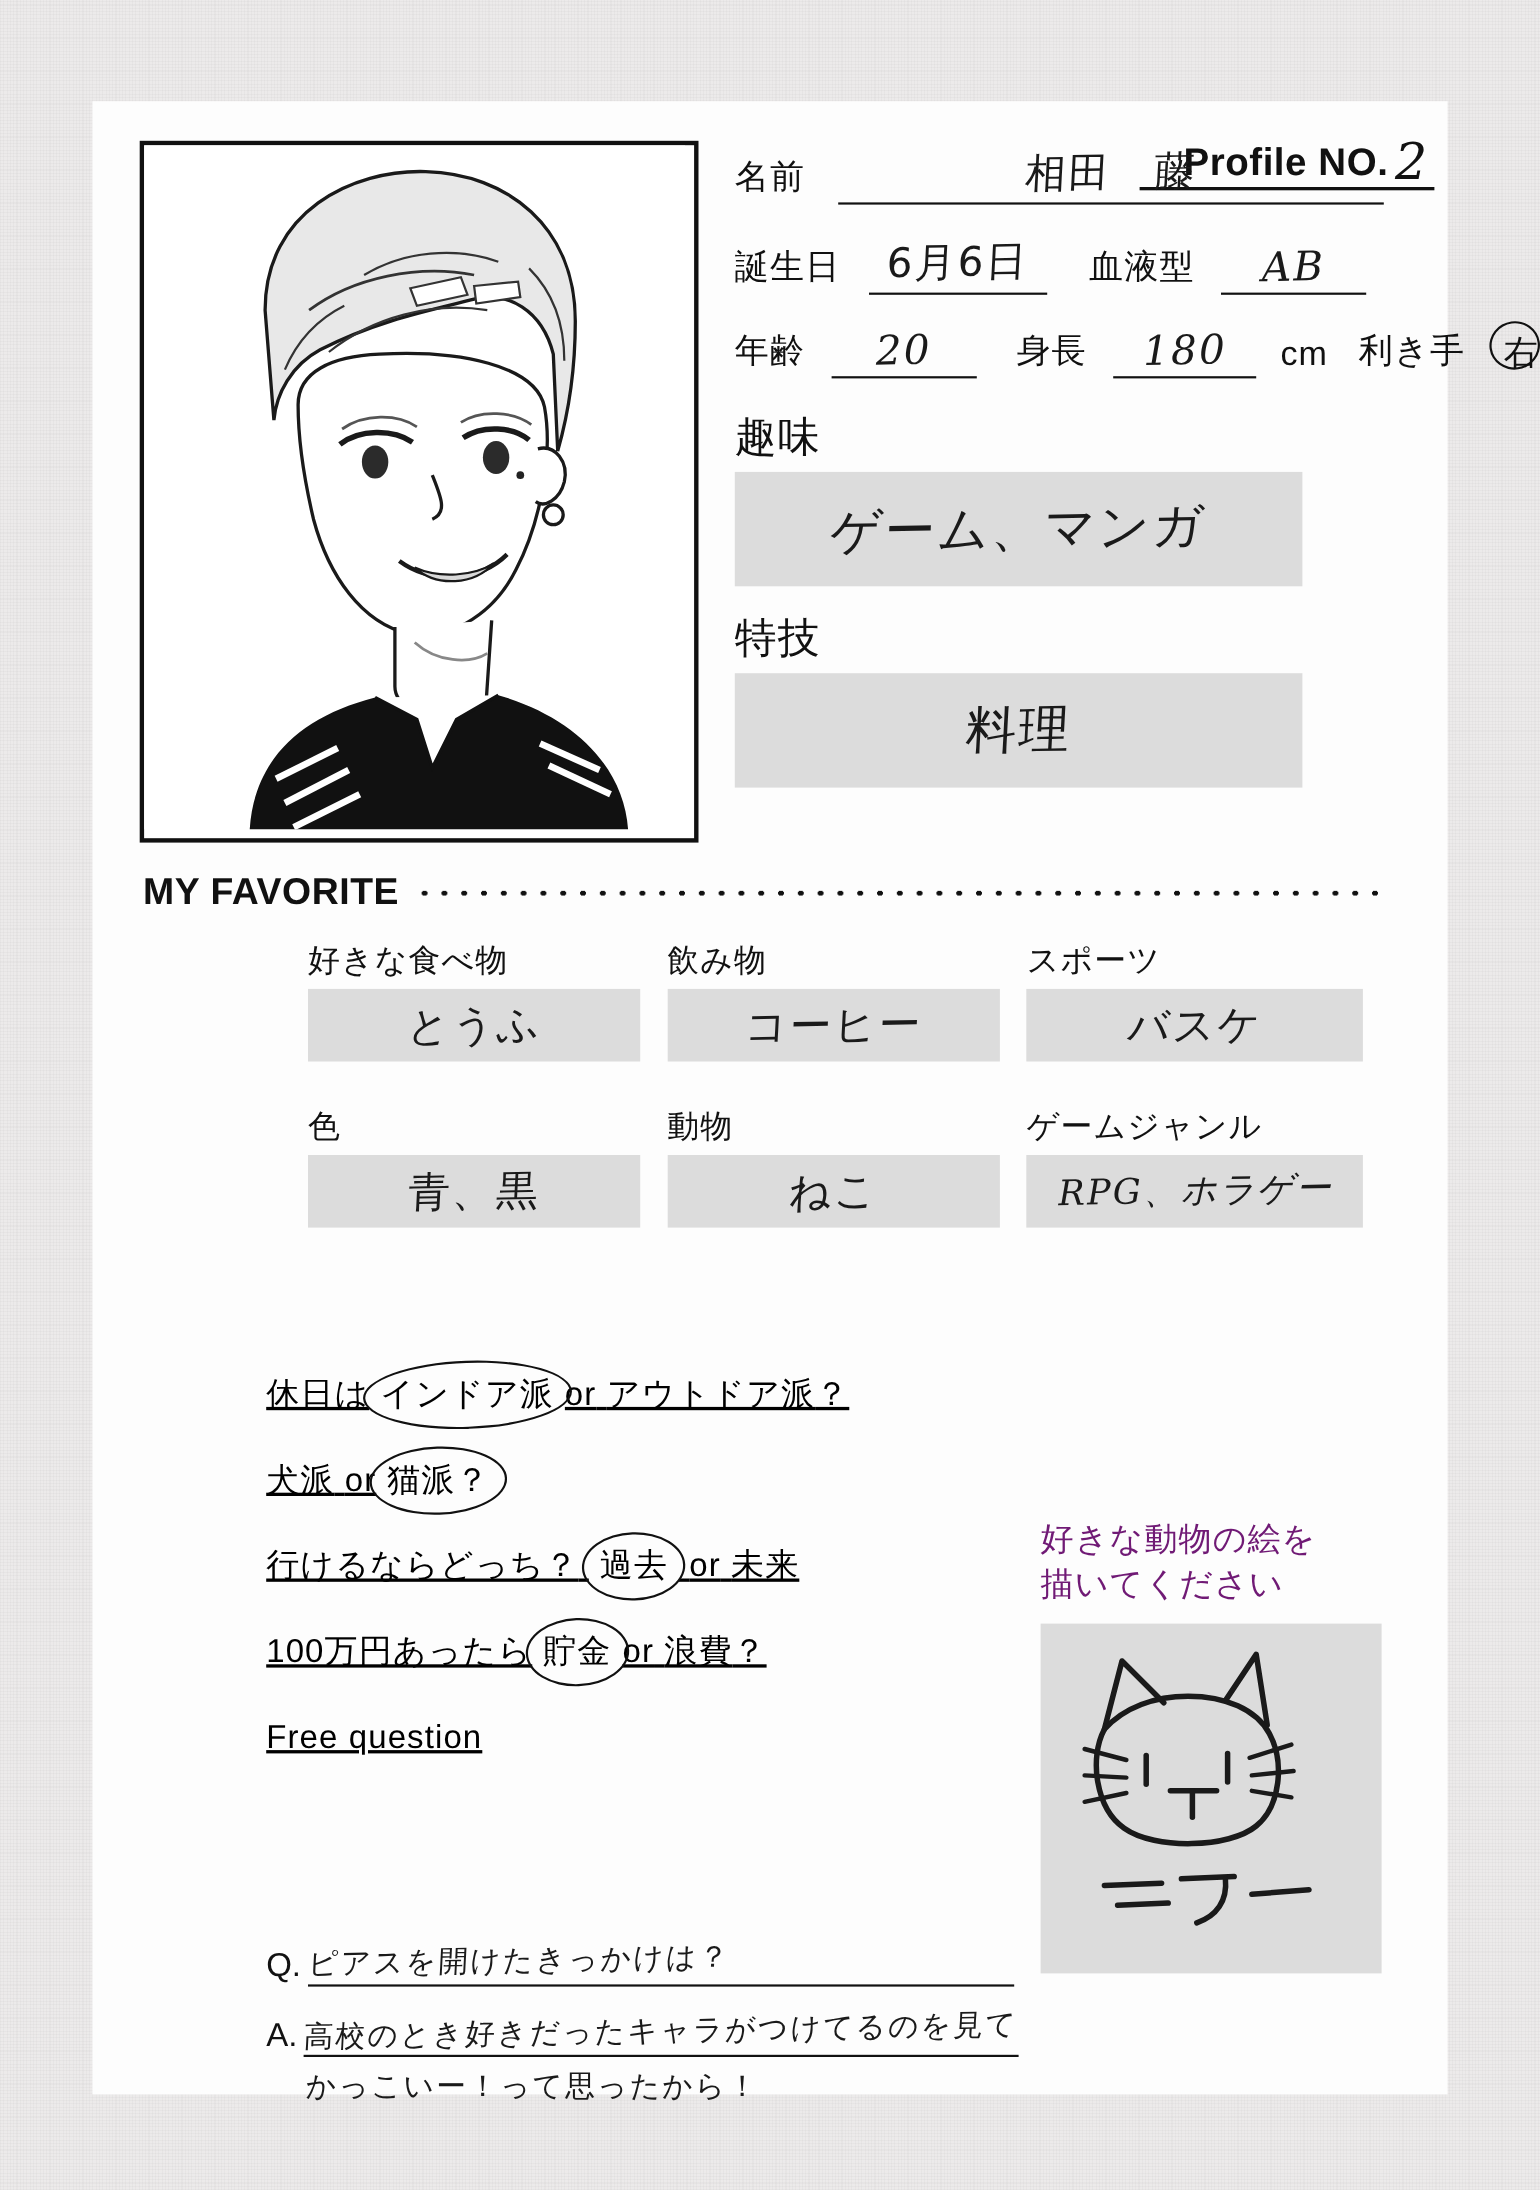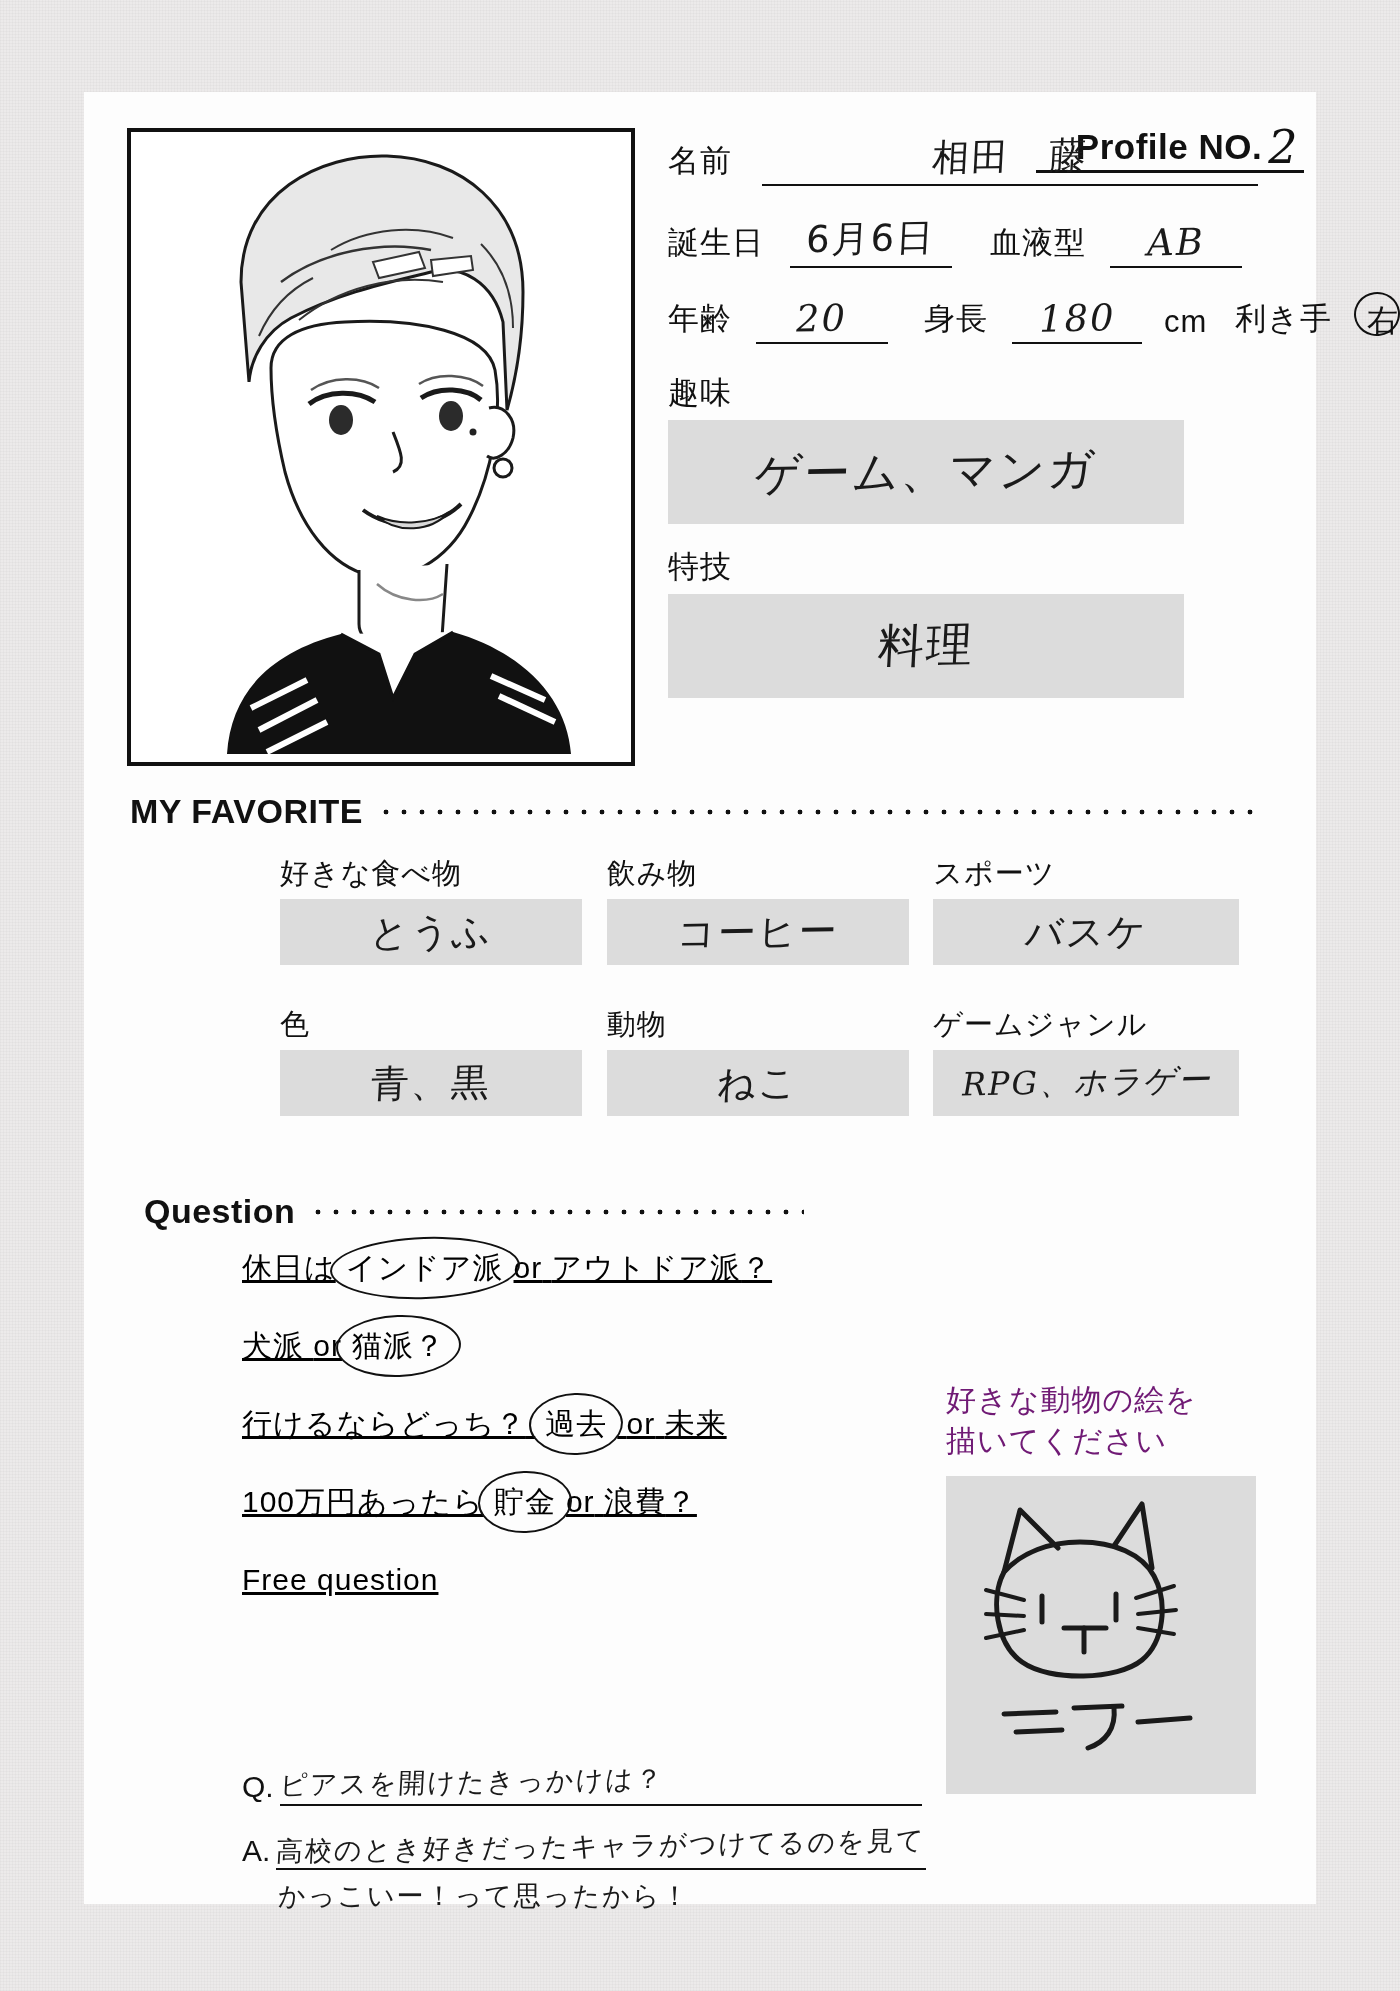--- a/index.html
+++ b/index.html
@@ -135,21 +135,21 @@
     content: "";
     position: absolute;
     left: -4px; top: -6px;
     width: 42px; height: 40px;
     border: 2.5px solid #111;
     border-radius: 50%;
     transform: rotate(-8deg);
   }
 
   .boxlabel {
-    font-size: 31px;
+    font-size: 38px;
     color: #111;
     letter-spacing: 1px;
     margin-bottom: 6px;
   }
   .graybox {
     background: #dcdcdc;
     display: flex;
     align-items: center;
     justify-content: center;
   }
@@ -416,24 +416,20 @@
       </div>
       <div class="fav-cell wide">
         <div class="cl">ゲームジャンル</div>
         <div class="cb">
             <span class="hand" style="font-size:32px;">RPG、ホラゲー</span>
           </div>
       </div>
     </div>
   </div>
 
-  <div class="section-head" id="q-head">
-    <span class="t">Question</span>
-    <span class="dotline"></span>
-  </div>
 
   <div class="qlist">
     <div class="qitem">
       <span>休日は</span><span class="ellipse">インドア派</span><span>or</span> <span>アウトドア派</span><span>？</span>
     </div>
     <div class="qitem">
       <span>犬派</span> <span>or</span><span class="ellipse">猫派？</span>
     </div>
     <div class="qitem">
       <span>行けるならどっち？</span> <span class="ellipse">過去</span> <span>or</span> <span>未来</span>

